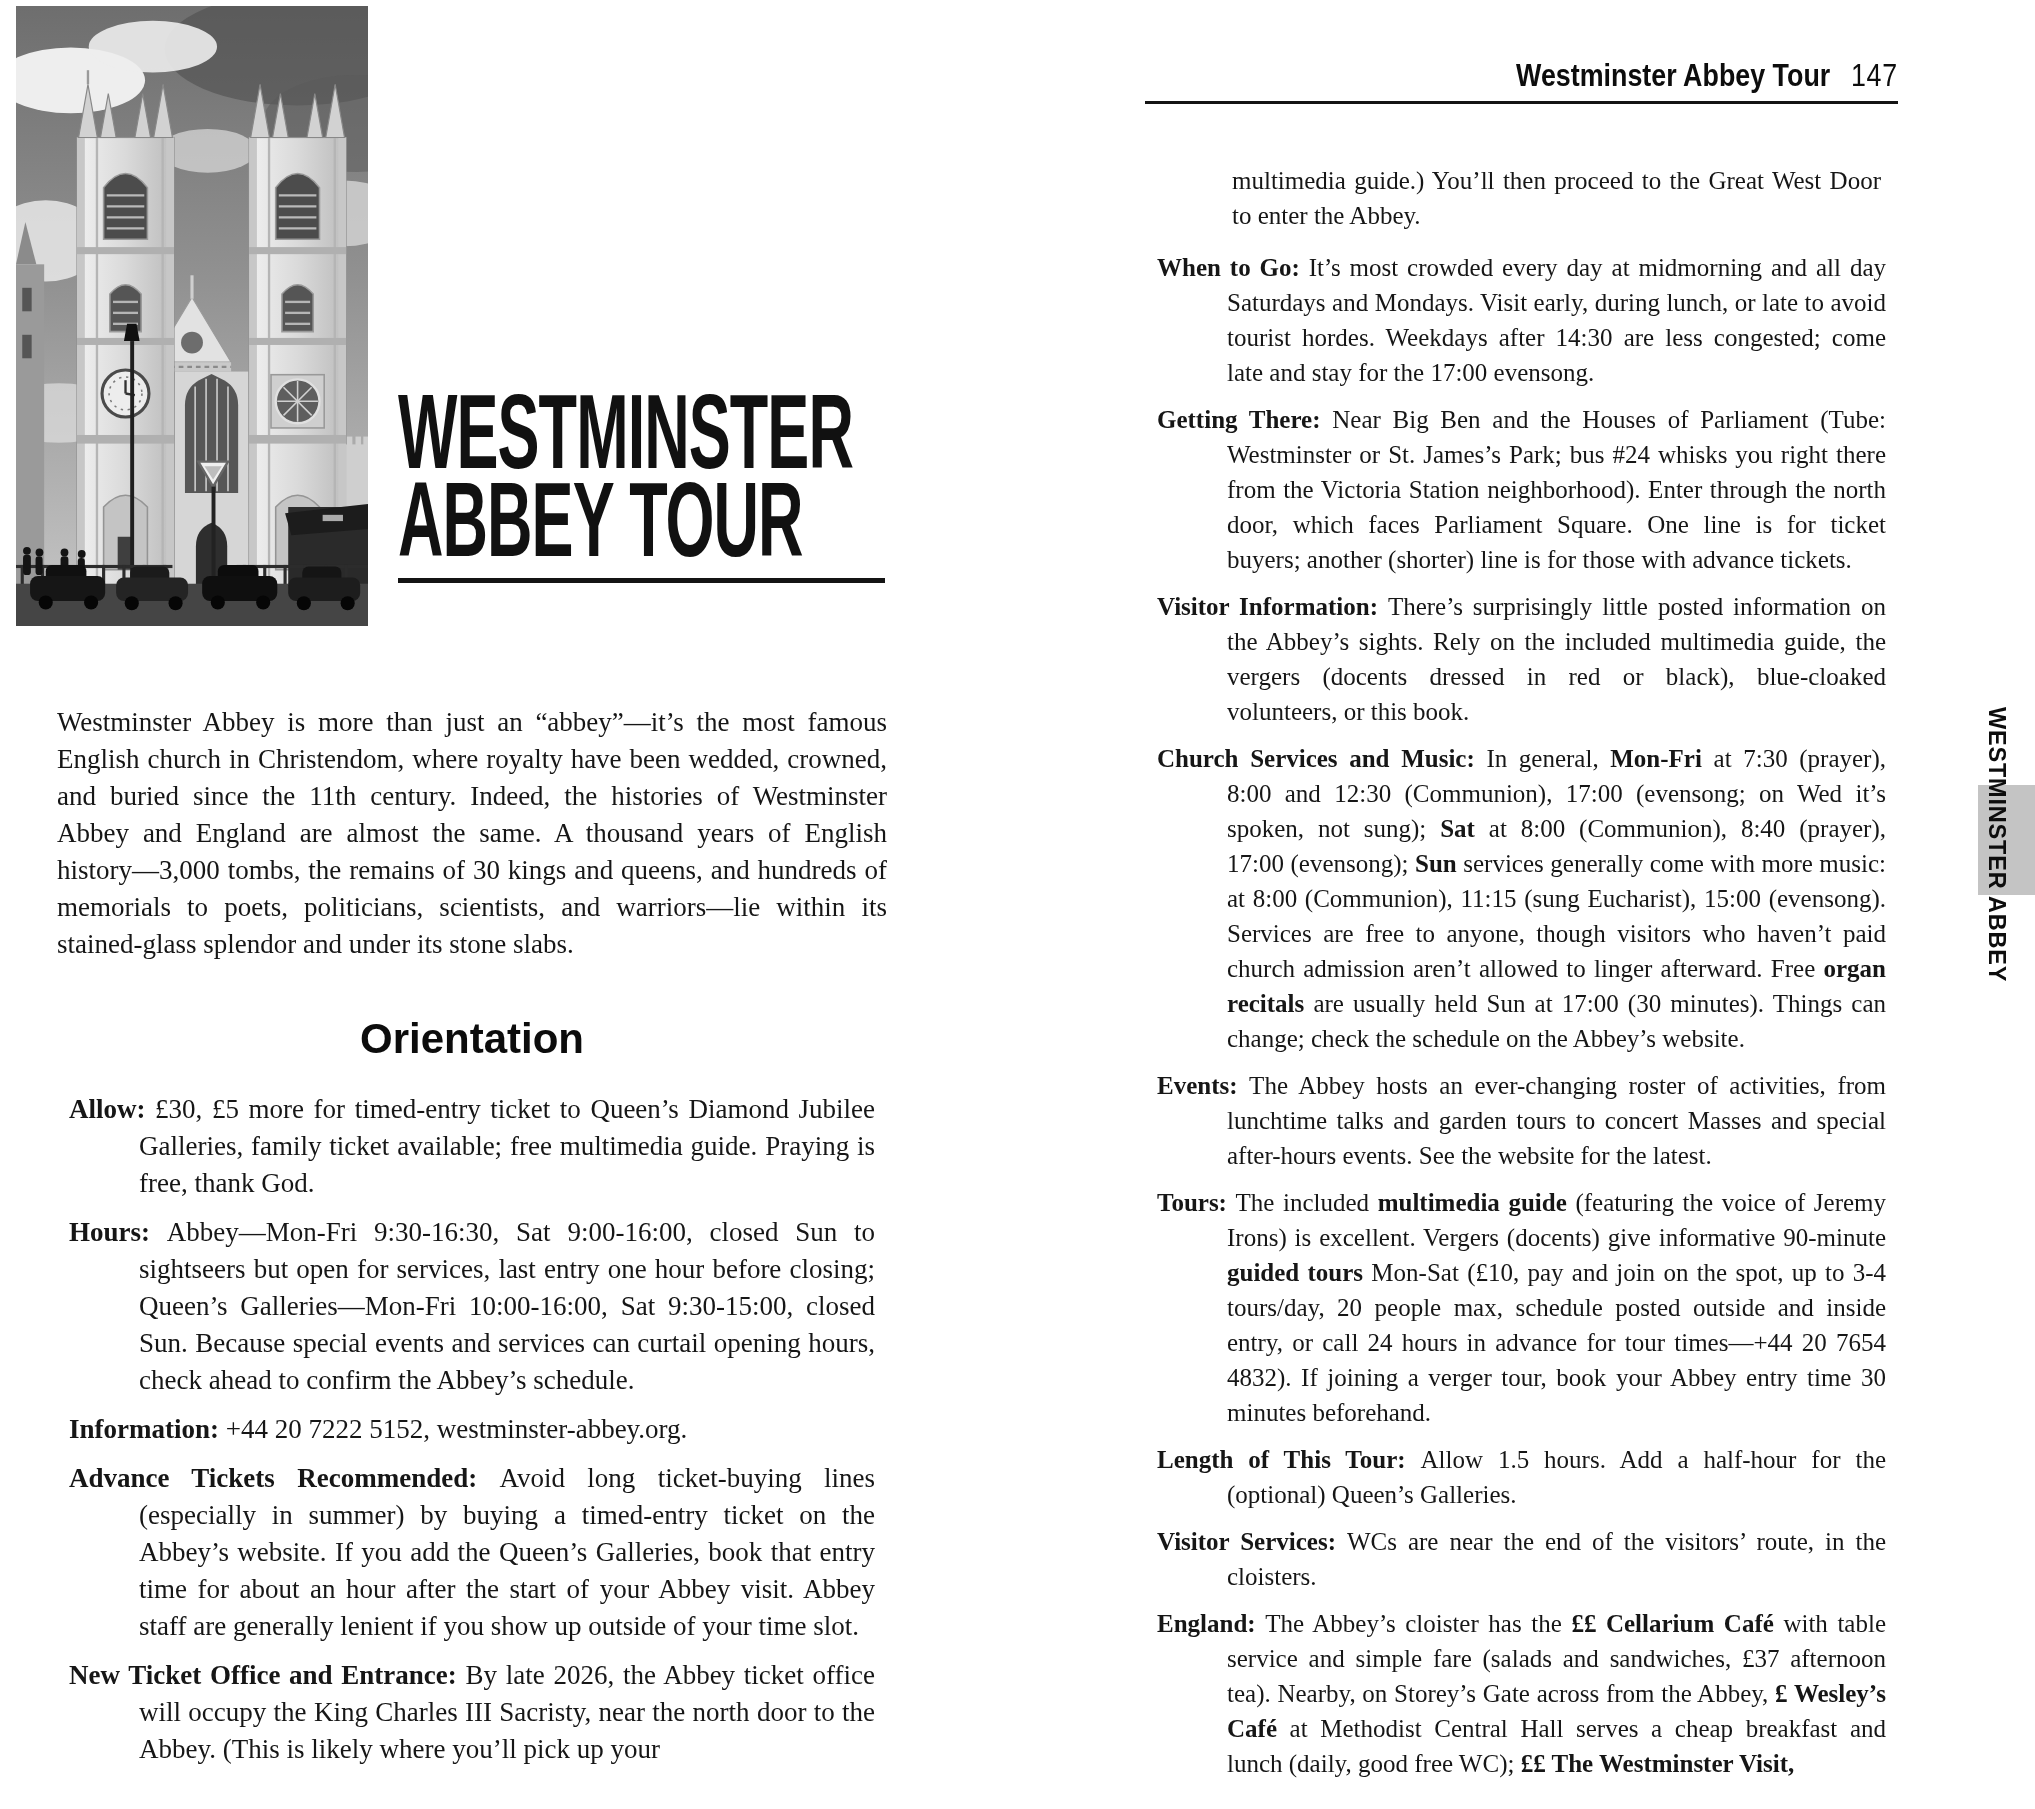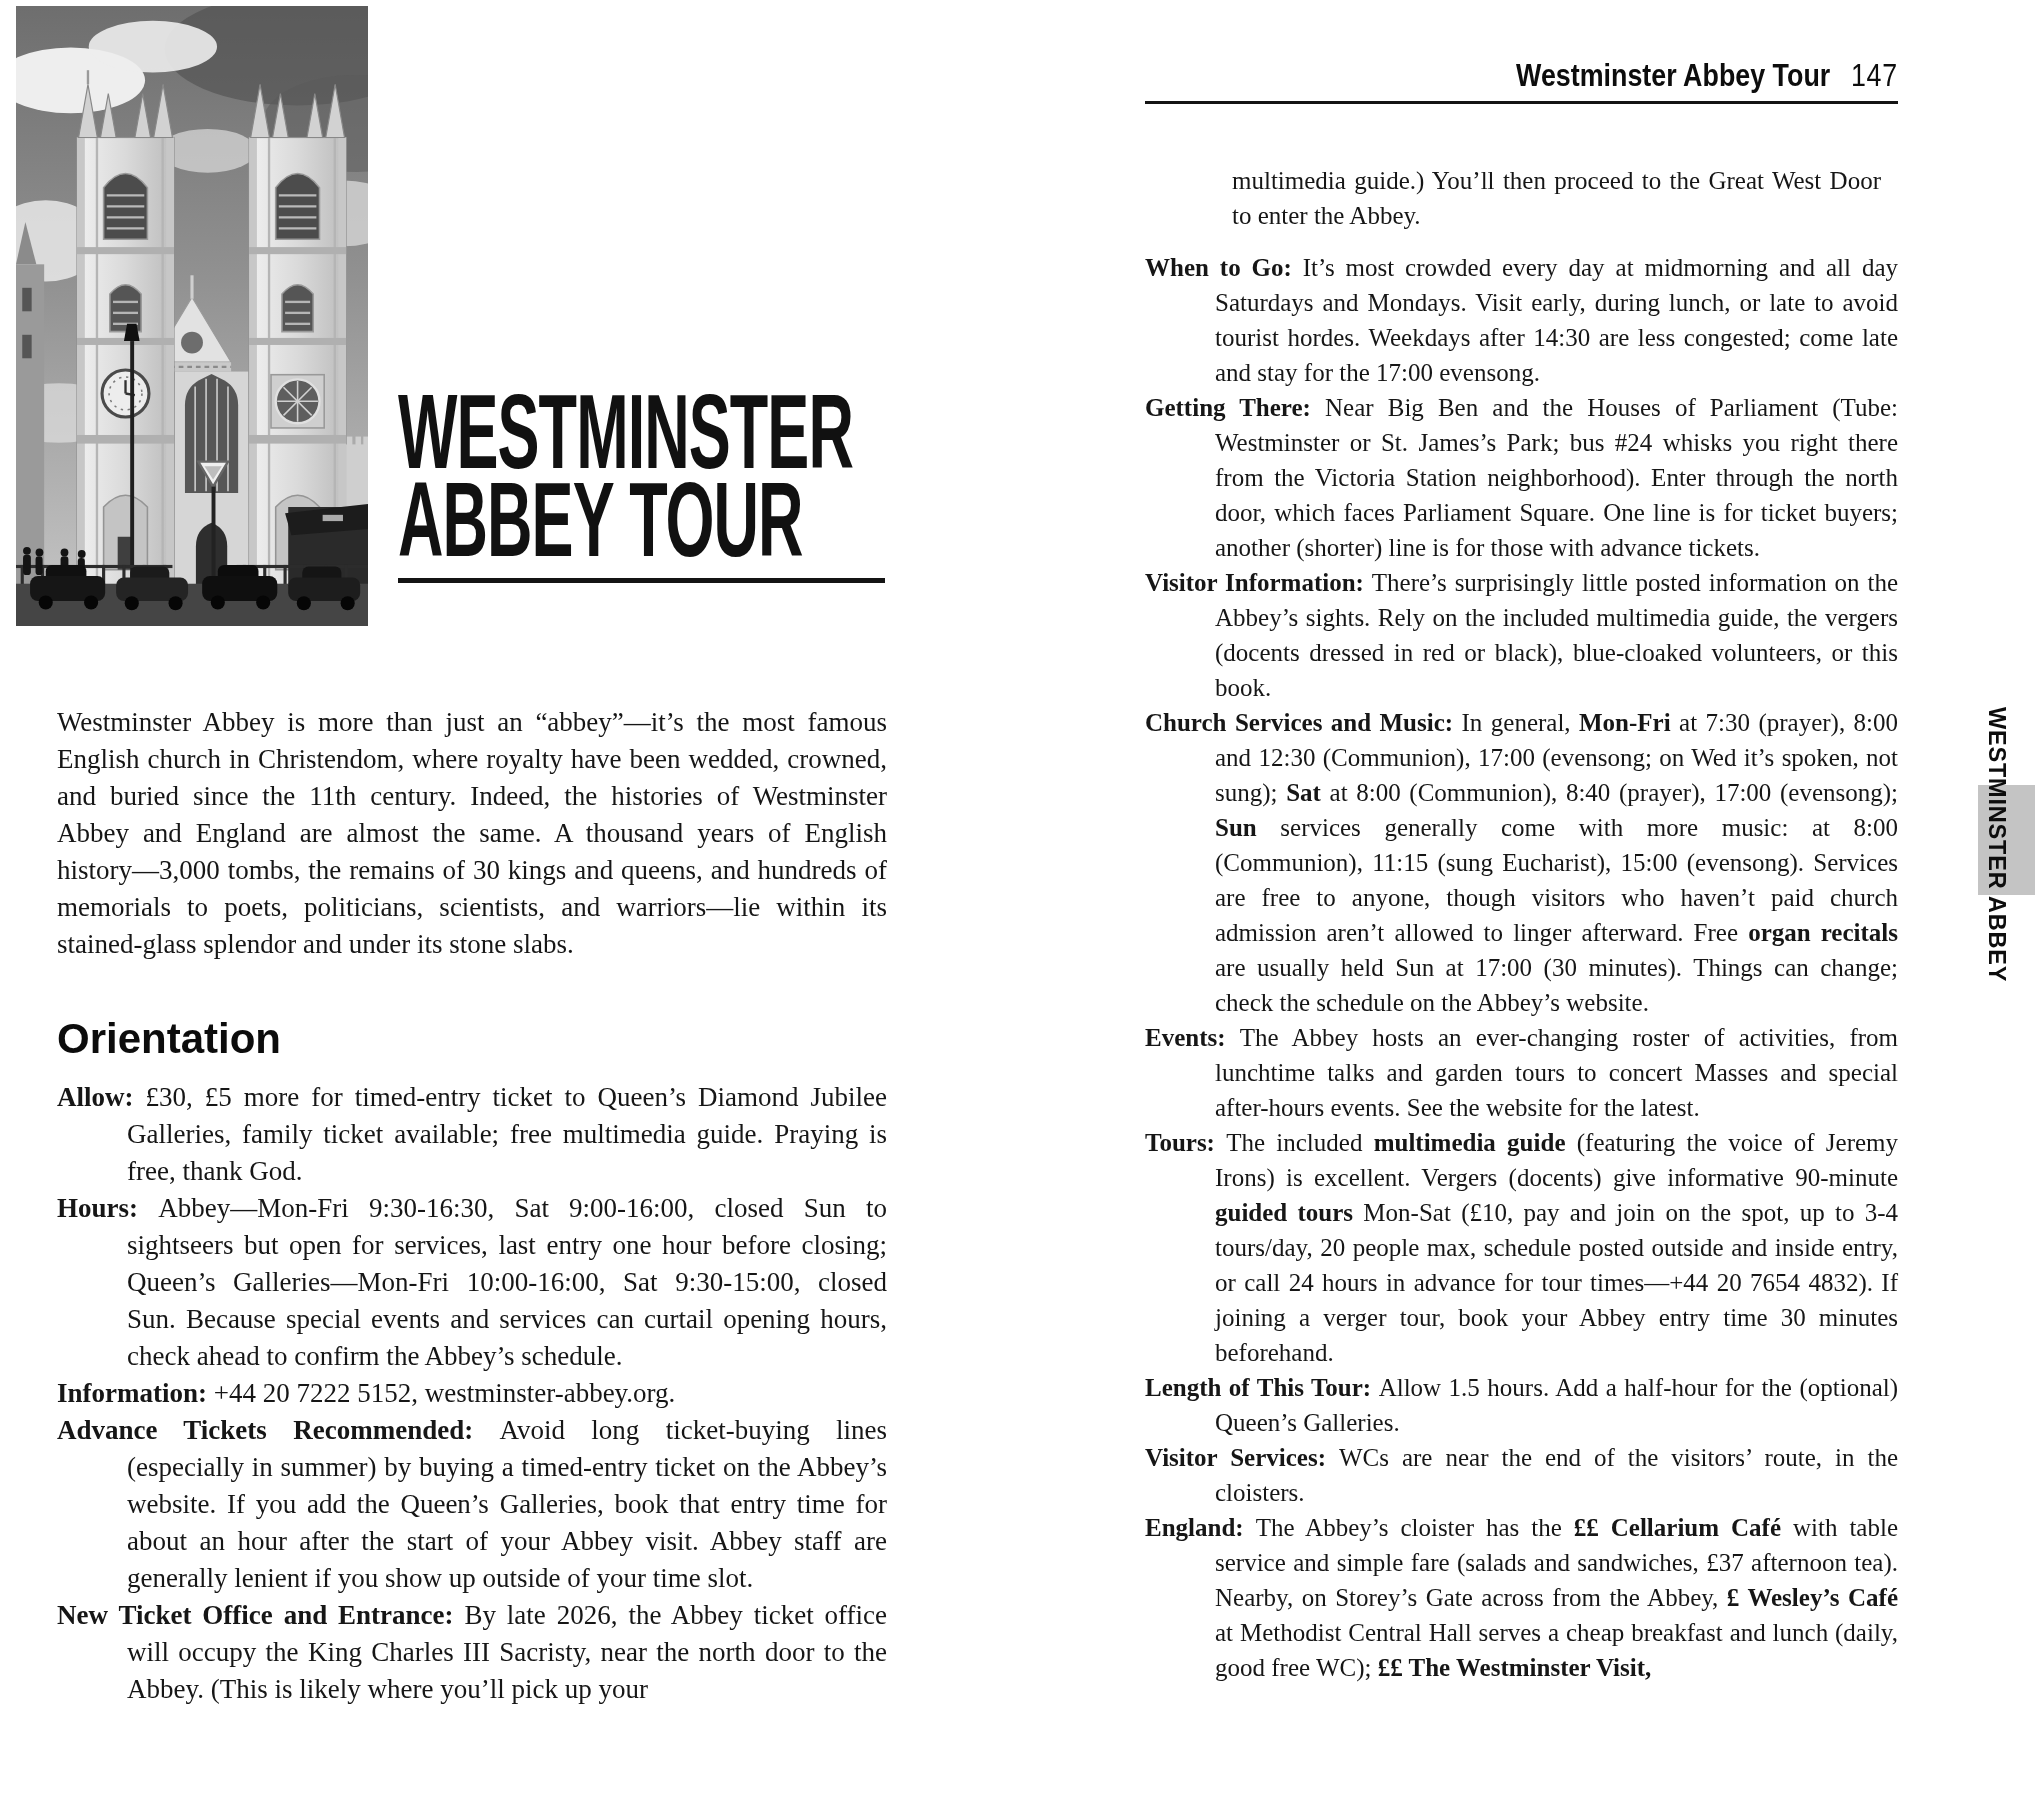--- a/index.html
+++ b/index.html
@@ -20,27 +20,27 @@
   .page-header{position:absolute;top:58px;right:137px;transform:scaleX(.88);transform-origin:right top;
                font-family:"Liberation Sans","DejaVu Sans",sans-serif;white-space:nowrap;color:#0d0d0d;}
   .ph-title{font-weight:700;font-size:30.5px;}
   .ph-num{font-weight:400;font-size:30.5px;margin-left:23.5px;letter-spacing:0.8px;}
   .header-rule{position:absolute;left:1145px;top:101px;width:753px;height:3.1px;background:#141414;}
 
   
   .serif{font-family:"Liberation Serif","DejaVu Serif",serif;color:#161616;}
   .intro{position:absolute;left:57px;top:704px;width:830px;
          font-size:27px;line-height:37px;text-align:justify;}
-  .orient-heading{position:absolute;left:57px;top:1015px;width:830px;text-align:left;
+  .orient-heading{position:absolute;left:57px;top:1015px;width:830px;text-align:center;
          font-family:"Liberation Sans","DejaVu Sans",sans-serif;font-weight:700;font-size:42px;color:#0c0c0c;}
   .left-entries{position:absolute;left:57px;top:1079px;width:830px;
          font-size:27px;line-height:37px;text-align:justify;}
   .right-col{position:absolute;left:1145px;top:146px;width:753px;
          font-size:25px;line-height:35px;text-align:justify;}
-  p.entry{margin:0;padding-left:70px;text-indent:-70px;}
+  p.entry{margin:12px;padding-left:70px;text-indent:-70px;}
   p.cont{margin:17px;padding-left:70px;text-indent:0;}
   p.entry b, p.cont b{font-weight:700;}
 
   
   .side-tab-box{position:absolute;left:1978px;top:785px;width:57px;height:110px;background:#c4c4c4;}
   .side-tab-label{position:absolute;left:1983px;top:707px;writing-mode:vertical-rl;
         font-family:"Liberation Sans","DejaVu Sans",sans-serif;font-weight:700;font-size:23.5px;
         letter-spacing:0.8px;color:#0d0d0d;white-space:nowrap;}
 </style>
 </head>

